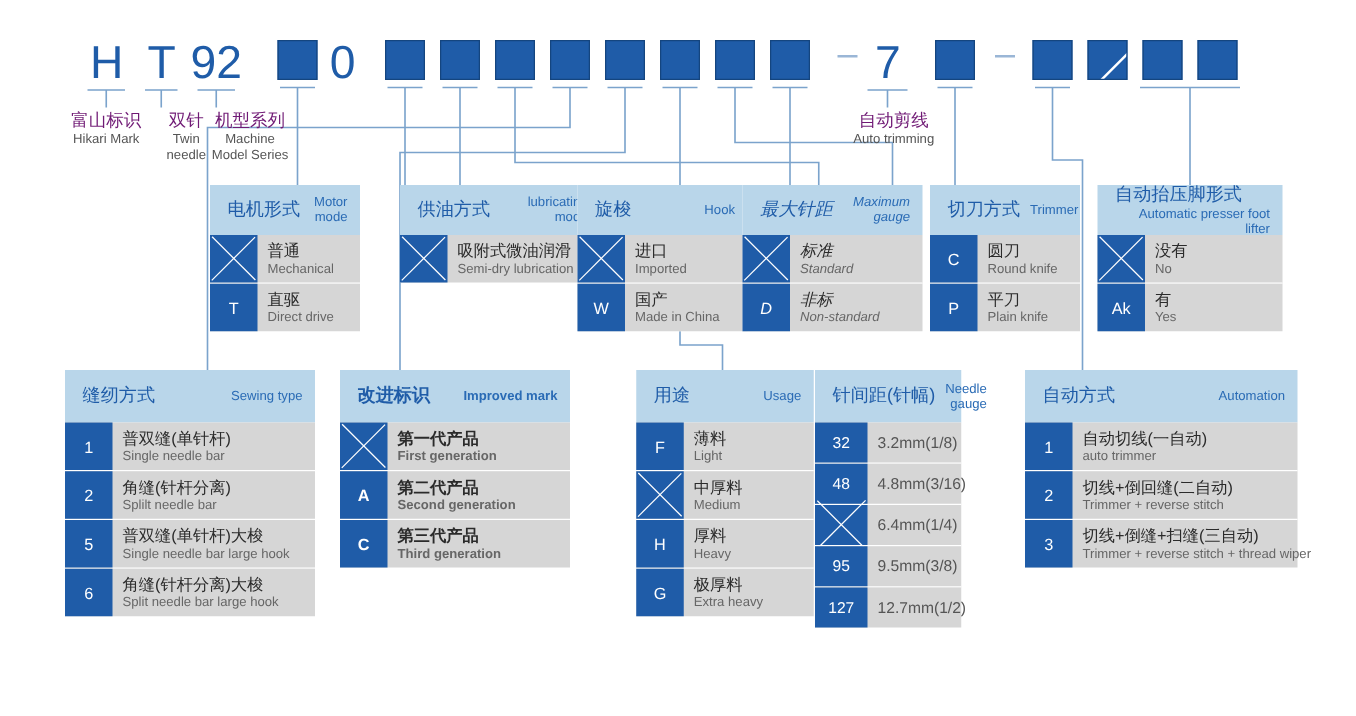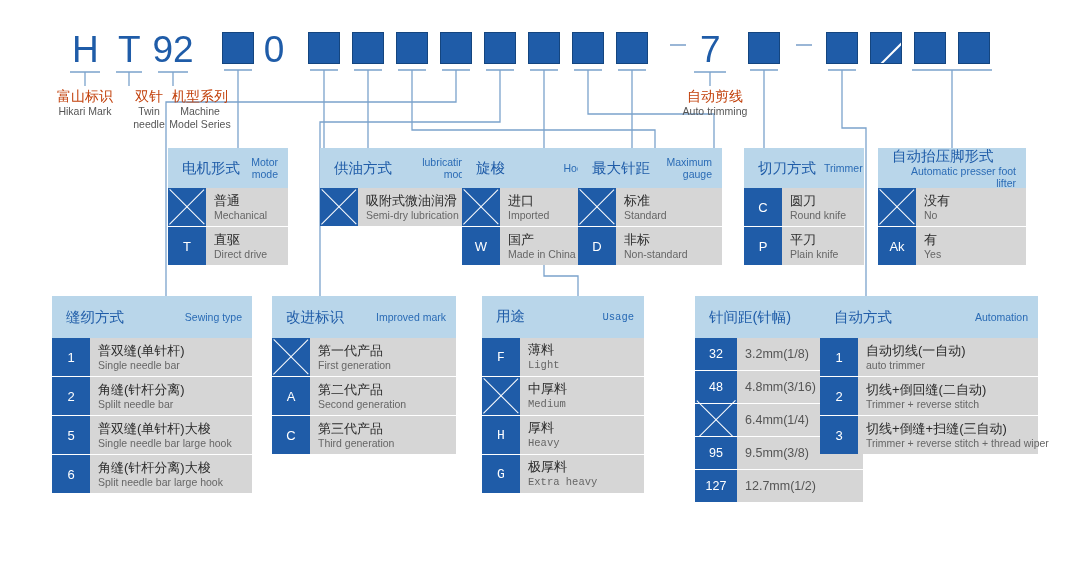--- a/index.html
+++ b/index.html
@@ -39,21 +39,21 @@
     content:"";position:absolute;left:-6px;top:50%;
     width:62px;height:2px;background:#ffffff;
     transform:rotate(-45deg);transform-origin:center;
   }
   .code-dash{
     position:absolute;top:44px;width:16px;height:2px;background:#9ab6d6;
   }
 
   
   .toplabel{position:absolute;text-align:center;}
-  .toplabel .cn{font-size:14px;color:#c2410c;line-height:17px;white-space:nowrap;font-weight:400;}
+  .toplabel .cn{font-size:14px;color:#701a75;line-height:17px;white-space:nowrap;font-weight:400;}
   .toplabel .en{font-size:10.5px;color:#555555;line-height:13px;white-space:nowrap;}
 
   
   .panel{position:absolute;background:#ffffff;}
   .panel-head{
     background:#b9d6ea;
     box-sizing:border-box;
     padding:6px 10px 6px 14px;
     display:flex;align-items:center;justify-content:space-between;
     gap:8px;
@@ -212,21 +212,21 @@
           </div>
         </div>
         <div class="row">
           <div class="key">W</div>
           <div class="val">
             <div class="cn">国产</div>
             <div class="en">Made in China</div>
           </div>
         </div>
       </div>
-      <div class="panel mid" style="left: 578px; top: 148px; width: 144px;">
+      <div class="panel mid" style="left: 594px; top: 148px; width: 144px; font-style: italic;">
         <div class="panel-head">
           <div class="cn">最大针距</div>
           <div class="en">Maximum<br>gauge</div>
         </div>
         <div class="row">
           <div class="key x"></div>
           <div class="val">
             <div class="cn">标准</div>
             <div class="en">Standard</div>
           </div>
@@ -309,21 +309,21 @@
           </div>
         </div>
         <div class="row">
           <div class="key">6</div>
           <div class="val">
             <div class="cn">角缝(针杆分离)大梭</div>
             <div class="en">Split needle bar large hook</div>
           </div>
         </div>
       </div>
-      <div class="panel bot" style="left: 272px; top: 296px; width: 184px;">
+      <div class="panel bot" style="left: 272px; top: 296px; width: 184px; font-weight: bold;">
         <div class="panel-head">
           <div class="cn">改进标识</div>
           <div class="en">Improved mark</div>
         </div>
         <div class="row">
           <div class="key x"></div>
           <div class="val">
             <div class="cn">第一代产品</div>
             <div class="en">First generation</div>
           </div>
@@ -336,21 +336,21 @@
           </div>
         </div>
         <div class="row">
           <div class="key">C</div>
           <div class="val">
             <div class="cn">第三代产品</div>
             <div class="en">Third generation</div>
           </div>
         </div>
       </div>
-      <div class="panel bot" style="left: 482px; top: 296px; width: 162px; font-family: Liberation Mono, monospace;">
+      <div class="panel bot" style="left: 509px; top: 296px; width: 142px;">
         <div class="panel-head">
           <div class="cn">用途</div>
           <div class="en">Usage</div>
         </div>
         <div class="row">
           <div class="key">F</div>
           <div class="val">
             <div class="cn">薄料</div>
             <div class="en">Light</div>
           </div>
@@ -370,21 +370,21 @@
           </div>
         </div>
         <div class="row">
           <div class="key">G</div>
           <div class="val">
             <div class="cn">极厚料</div>
             <div class="en">Extra heavy</div>
           </div>
         </div>
       </div>
-      <div class="panel bot gauge" style="left: 652px; top: 296px; width: 168px; margin-left: 43px;">
+      <div class="panel bot gauge" style="left: 652px; top: 296px; width: 117px;">
         <div class="panel-head">
           <div class="cn">针间距(针幅)</div>
           <div class="en">Needle<br>gauge</div>
         </div>
         <div class="row">
           <div class="key">32</div>
           <div class="val single">
             <div class="cn">3.2mm(1/8)</div>
           </div>
         </div>

